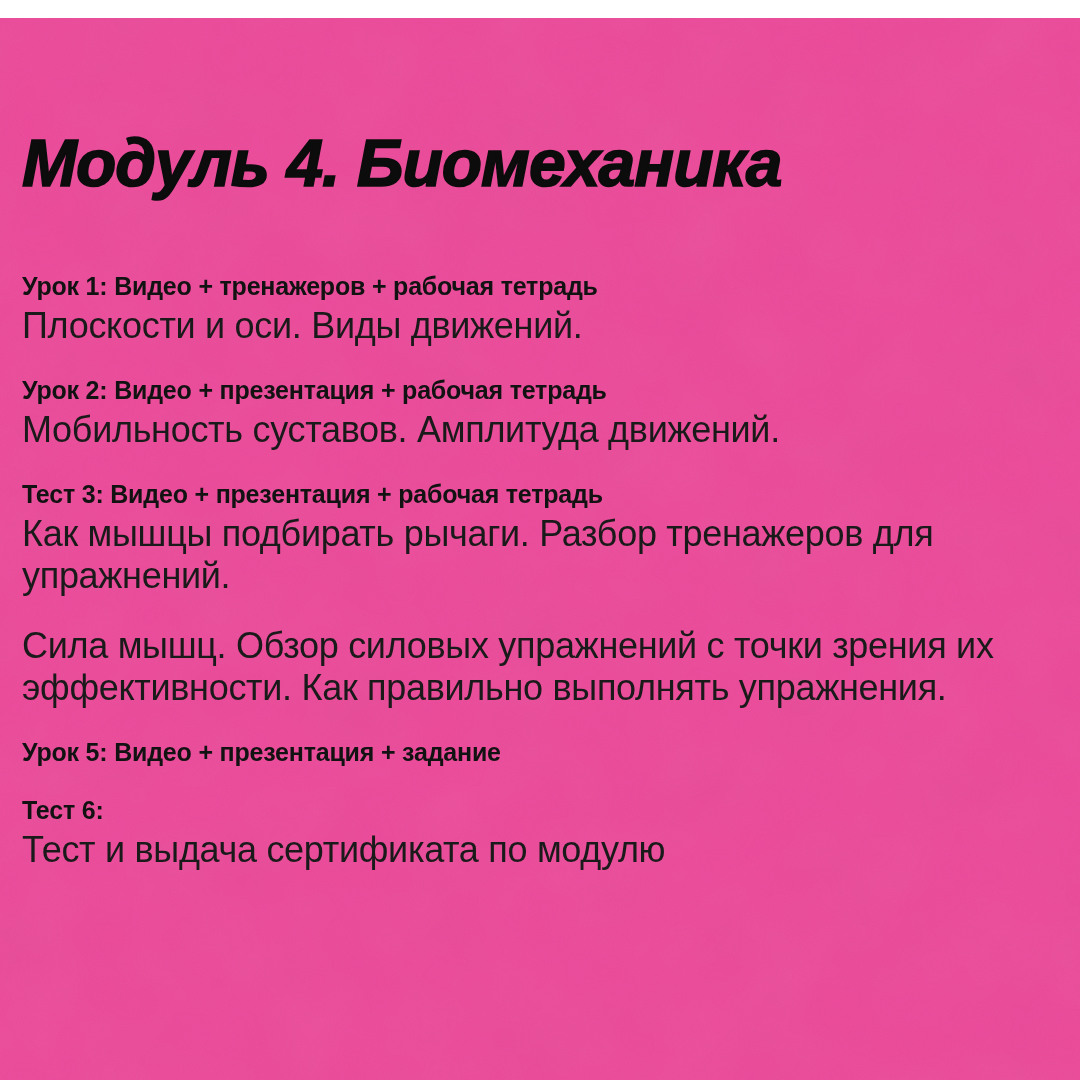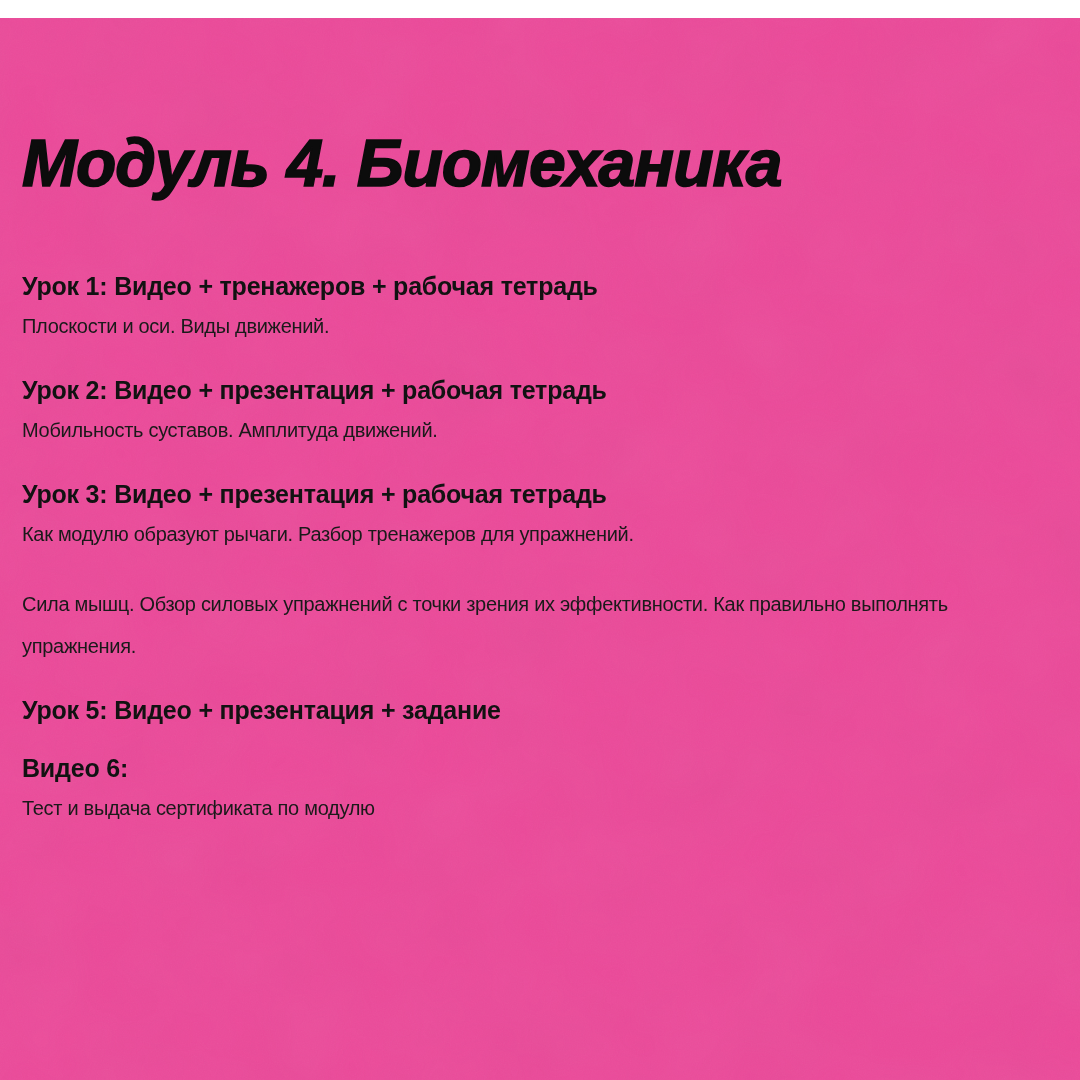--- a/index.html
+++ b/index.html
@@ -46,21 +46,21 @@
   }
   .section-header {
     font-size: 25px;
     line-height: 30px;
     font-weight: 700;
     letter-spacing: -0.2px;
     margin-bottom: 4px;
     color: #121212;
   }
   .section-body {
-    font-size: 20px;
+    font-size: 36px;
     line-height: 42px;
     letter-spacing: -0.3px;
     max-width: 1010px;
     color: #1a1a1a;
   }
 </style>
 </head>
 <body>
 
 <div class="page">
@@ -86,31 +86,31 @@
       <div class="section-header">Урок 1: Видео + тренажеров + рабочая тетрадь</div>
       <div class="section-body">Плоскости и оси. Виды движений.</div>
     </div>
 
     <div class="section">
       <div class="section-header">Урок 2: Видео + презентация + рабочая тетрадь</div>
       <div class="section-body">Мобильность суставов. Амплитуда движений.</div>
     </div>
 
     <div class="section">
-      <div class="section-header">Урок 3: Видео + презентация + рабочая тетрадь</div>
-      <div class="section-body">Как модулю образуют рычаги. Разбор тренажеров для упражнений.</div>
+      <div class="section-header">Тест 3: Видео + презентация + рабочая тетрадь</div>
+      <div class="section-body">Как мышцы подбирать рычаги. Разбор тренажеров для упражнений.</div>
     </div>
 
     <div class="section">
       <div class="section-body">Сила мышц. Обзор силовых упражнений с точки зрения их эффективности. Как правильно выполнять упражнения.</div>
     </div>
 
     <div class="section">
       <div class="section-header">Урок 5: Видео + презентация + задание</div>
     </div>
 
     <div class="section">
-      <div class="section-header">Видео 6:</div>
+      <div class="section-header">Тест 6:</div>
       <div class="section-body">Тест и выдача сертификата по модулю</div>
     </div>
 
   </div>
 </div>
 
 </body></html>

